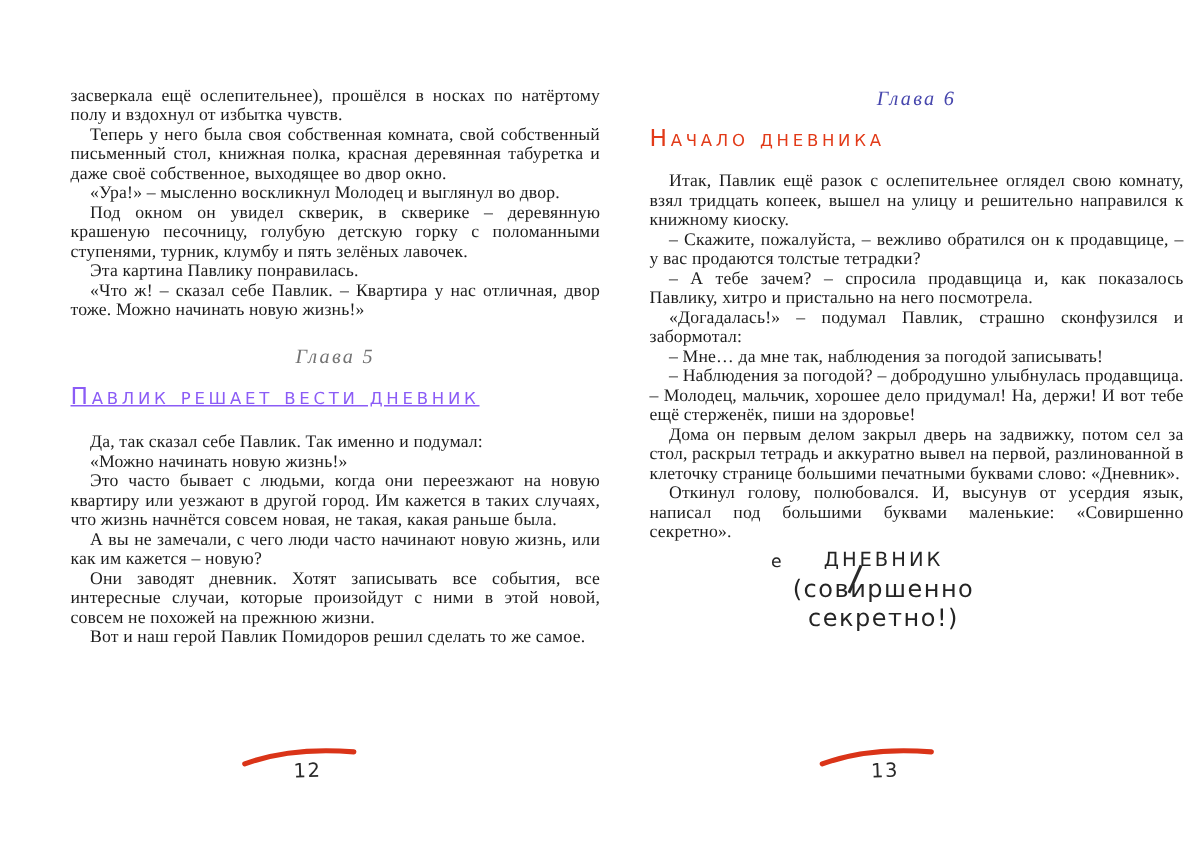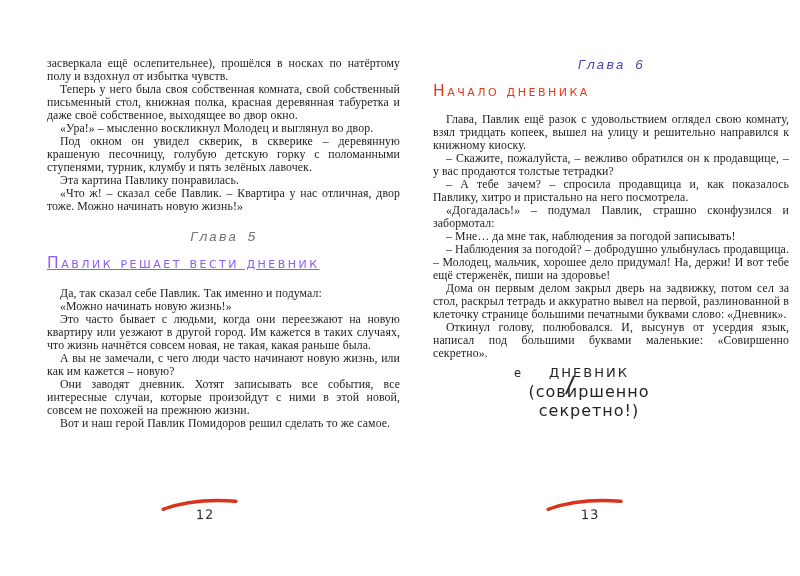--- a/index.html
+++ b/index.html
@@ -10,21 +10,21 @@
   .page{position:absolute;}
   .page.left{left:47px;top:57px;width:353px;}
   .page.right{left:433px;top:56px;width:356px;}
   .para{
     margin:0;text-indent:13px;text-align:justify;
     font-size:11.8px;line-height:13px;font-weight:400;letter-spacing:0.1px;
   }
   .para.noindent{text-indent:0;}
   .chapter-num{
     margin:17px 0 0 0;text-align:center;
-    font-family:Liberation Mono, monospace;font-style:italic;font-weight:400;
+    font-family:Liberation Serif, serif;font-style:italic;font-weight:400;
     font-size:13.5px;letter-spacing:1.5px;color:#4747ad;
   }
   .page.right .chapter-num{margin-top:2px;}
   .chapter-title{
     margin:9px 0 0 0;text-align:left;
     font-family:"DejaVu Sans", sans-serif;font-weight:400;
     font-variant-caps:small-caps;
     font-size:15.5px;letter-spacing:2.5px;color:#e23a18;
   }
   .sec-start{margin-top:15px;}
@@ -76,21 +76,21 @@
     <p class="para">Это часто бывает с людьми, когда они переезжают на новую квартиру или уезжают в другой город. Им кажется в таких случаях, что жизнь начнётся совсем новая, не такая, какая раньше была.</p>
     <p class="para">А вы не замечали, с чего люди часто начинают новую жизнь, или как им кажется – новую?</p>
     <p class="para">Они заводят дневник. Хотят записывать все события, все интересные случаи, которые произойдут с ними в этой новой, совсем не похожей на прежнюю жизни.</p>
     <p class="para">Вот и наш герой Павлик Помидоров решил сделать то же самое.</p>
   </section>
 
   <section class="page right">
     <h3 class="chapter-num" style="color: rgb(71, 71, 173);">Глава 6</h3>
     <h2 class="chapter-title" style="color: rgb(226, 58, 24);">Начало дневника</h2>
 
-    <p class="para sec-start">Глава, Павлик ещё разок с удовольствием оглядел свою комнату, взял тридцать копеек, вышел на улицу и решительно направился к книжному киоску.</p>
+    <p class="para sec-start">Итак, Павлик ещё разок с ослепительнее оглядел свою комнату, взял тридцать копеек, вышел на улицу и решительно направился к книжному киоску.</p>
     <p class="para">– Скажите, пожалуйста, – вежливо обратился он к продавщице, – у вас продаются толстые тетрадки?</p>
     <p class="para">– А тебе зачем? – спросила продавщица и, как показалось Павлику, хитро и пристально на него посмотрела.</p>
     <p class="para">«Догадалась!» – подумал Павлик, страшно сконфузился и забормотал:</p>
     <p class="para">– Мне… да мне так, наблюдения за погодой записывать!</p>
     <p class="para">– Наблюдения за погодой? – добродушно улыбнулась продавщица. – Молодец, мальчик, хорошее дело придумал! На, держи! И вот тебе ещё стерженёк, пиши на здоровье!</p>
     <p class="para">Дома он первым делом закрыл дверь на задвижку, потом сел за стол, раскрыл тетрадь и аккуратно вывел на первой, разлинованной в клеточку странице большими печатными буквами слово: «Дневник».</p>
     <p class="para">Откинул голову, полюбовался. И, высунув от усердия язык, написал под большими буквами маленькие: «Совиршенно секретно».</p>
 
     <div class="diary-note">
       <div class="dn-line1">

